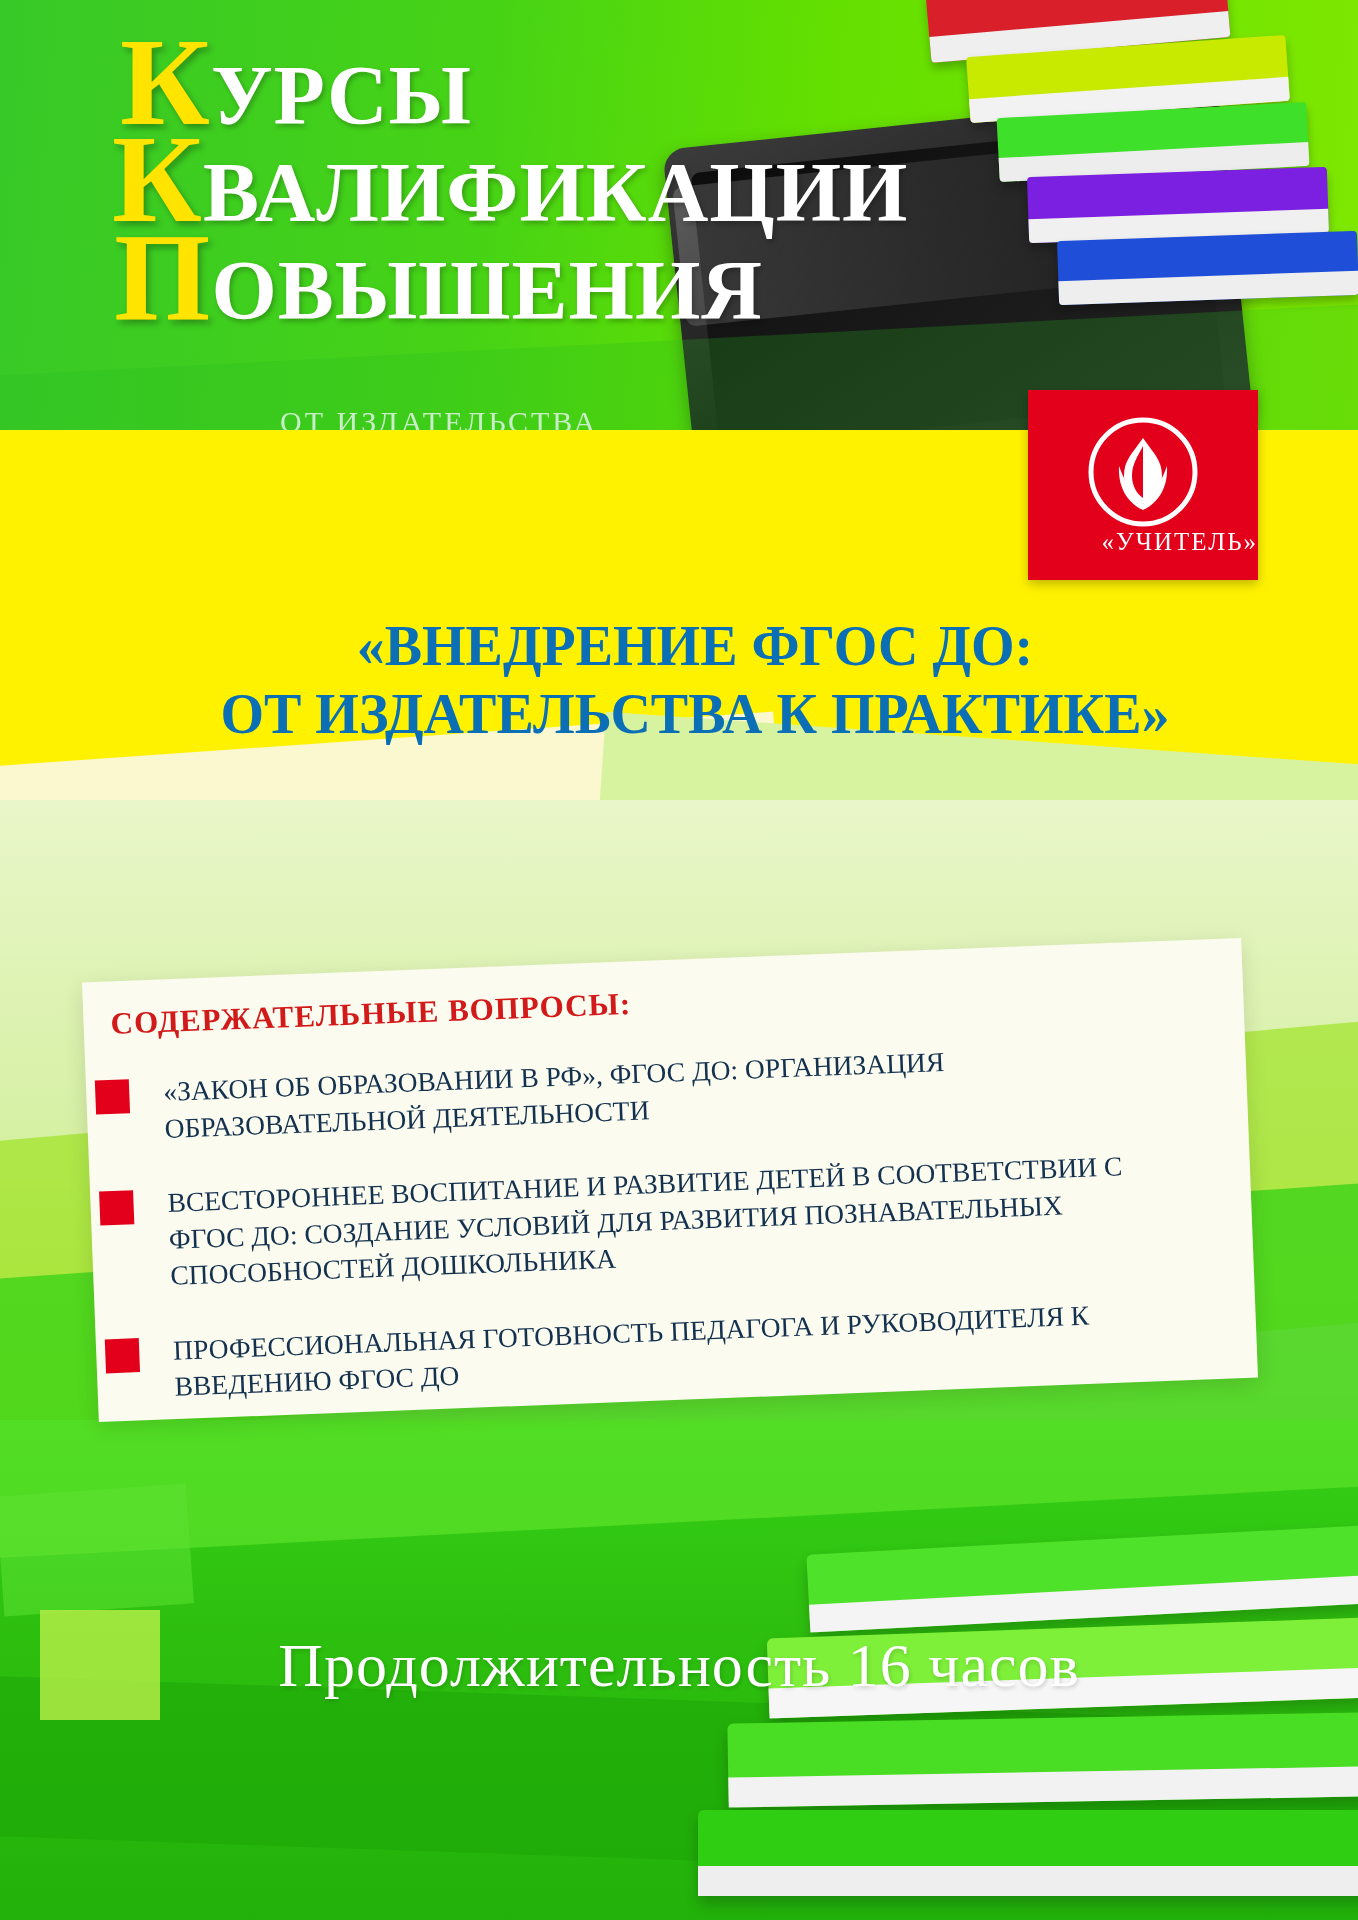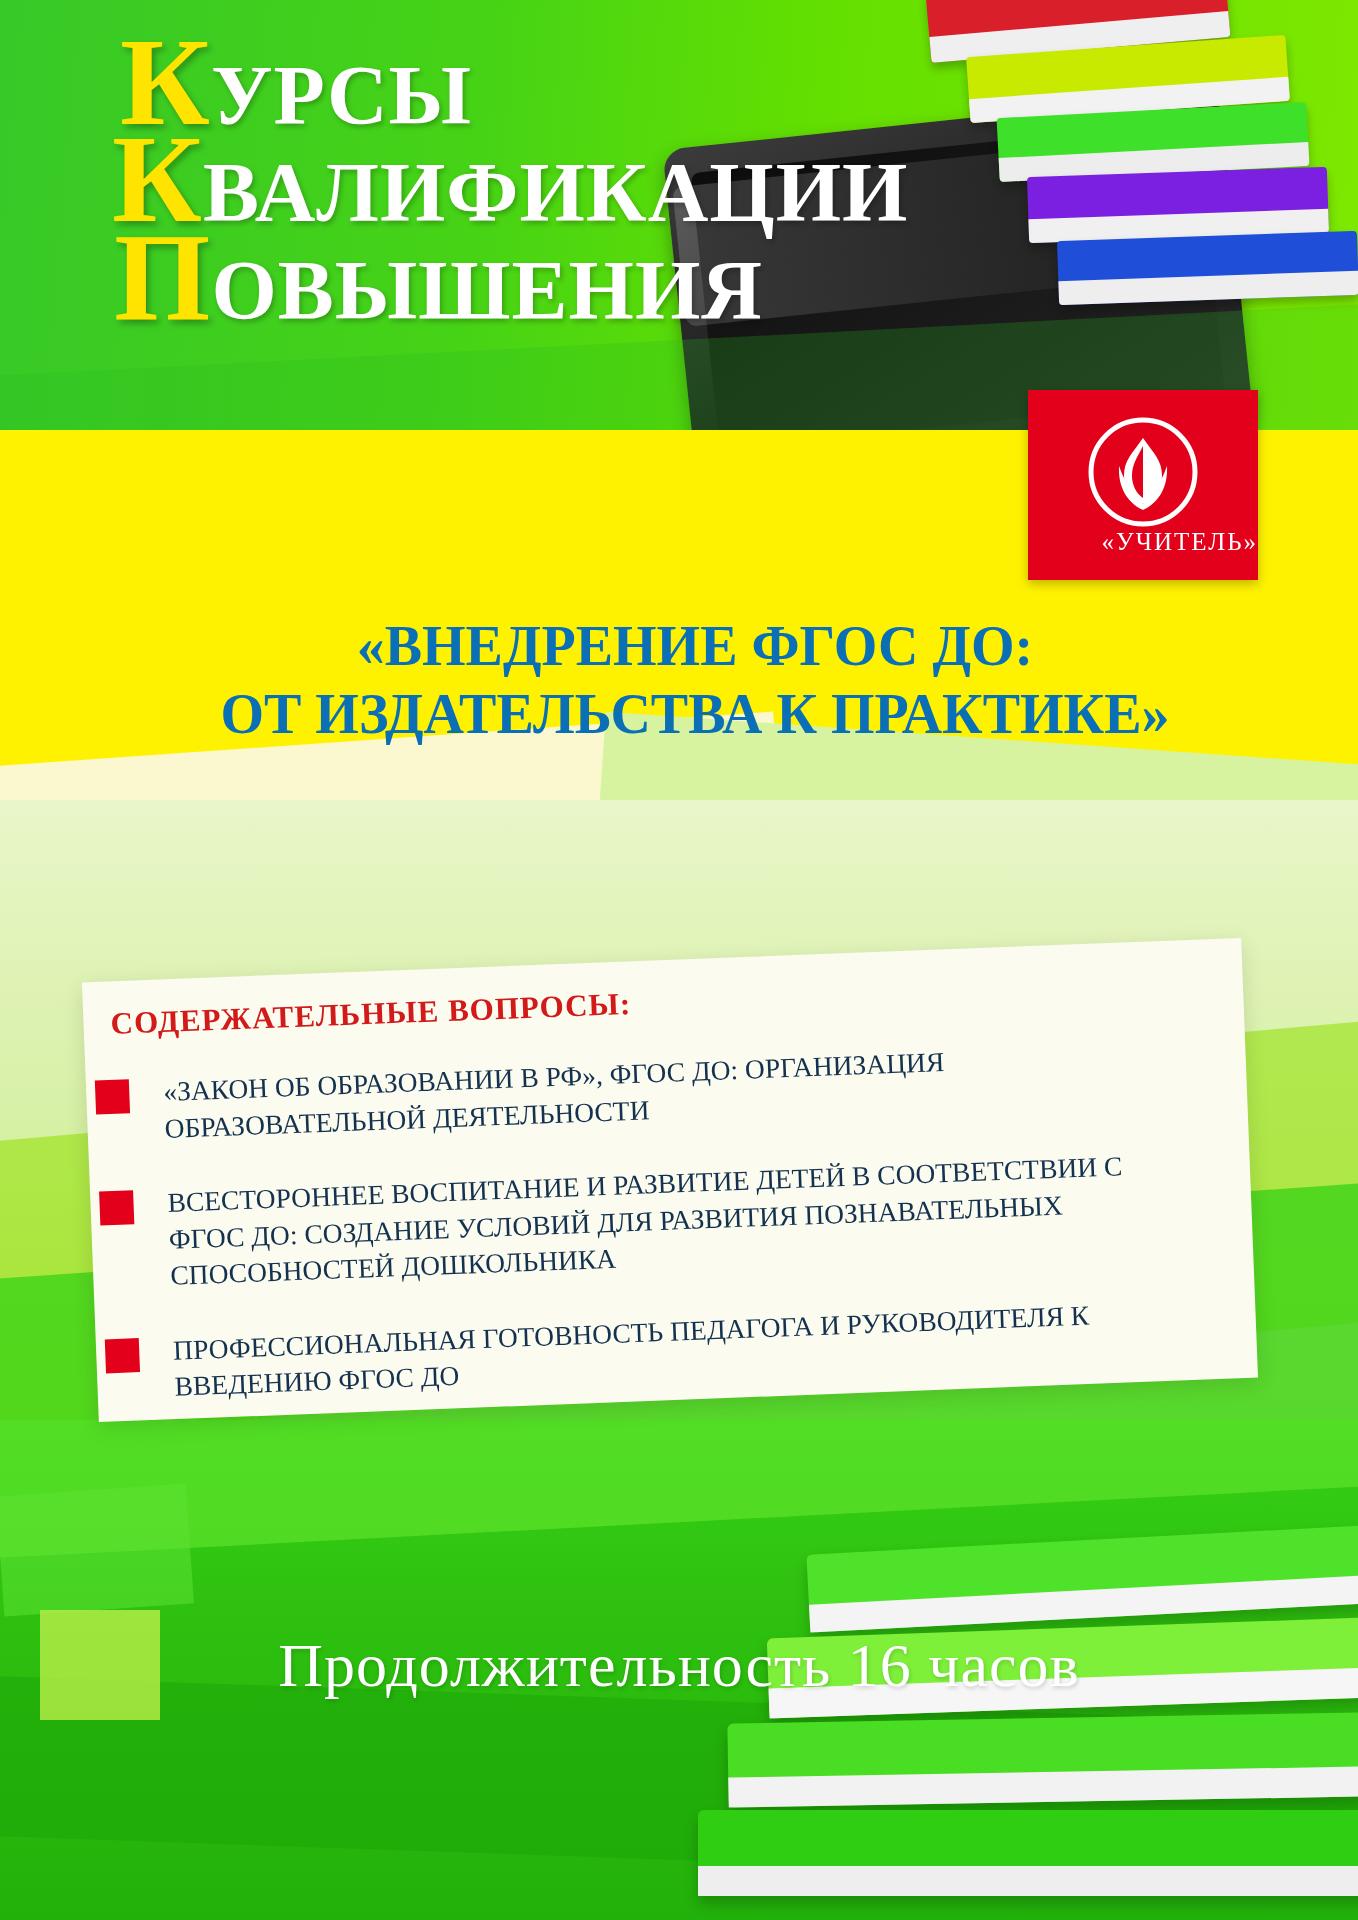--- a/index.html
+++ b/index.html
@@ -369,20 +369,21 @@
         <span class="cap">К</span><span>УРСЫ</span>
       </span>
       <span class="kpk-line kpk-l3">
         <span class="cap">К</span><span>ВАЛИФИКАЦИИ</span>
       </span>
       <span class="kpk-line kpk-l2">
         <span class="cap">П</span><span>ОВЫШЕНИЯ</span>
       </span>
     </div>
 
+    <div class="from-publisher">ОТ ИЗДАТЕЛЬСТВА</div>
   </div>
 
   <div class="yellow-band"></div>
 
   <div class="logo-badge">
     <div class="logo-mark">
       <svg width="110" height="112" viewBox="0 0 110 112" xmlns="http://www.w3.org/2000/svg">
         <circle cx="55" cy="56" r="52" fill="none" stroke="#ffffff" stroke-width="5"></circle>
         <path d="M55 22 C44 38 36 44 36 60 C36 74 44 84 55 88 C66 84 74 74 74 60 C74 44 66 38 55 22 Z" fill="#ffffff"></path>
         <path d="M55 30 C49 42 44 48 44 60 C44 70 49 78 55 82 L55 30 Z" fill="#e2001a"></path>

